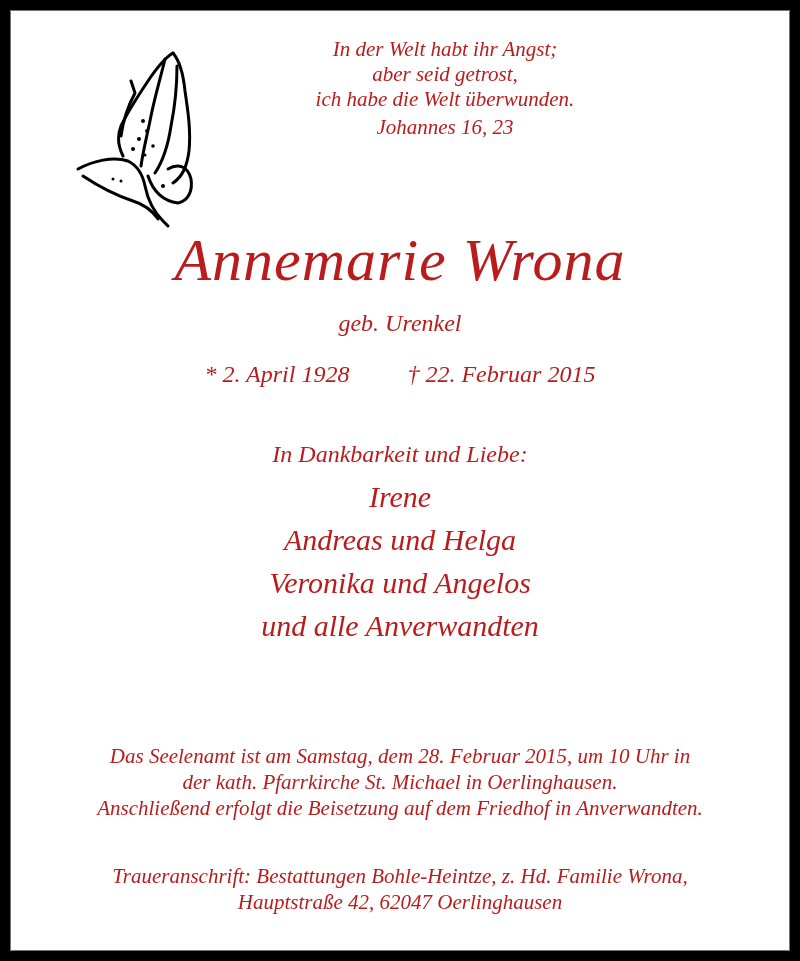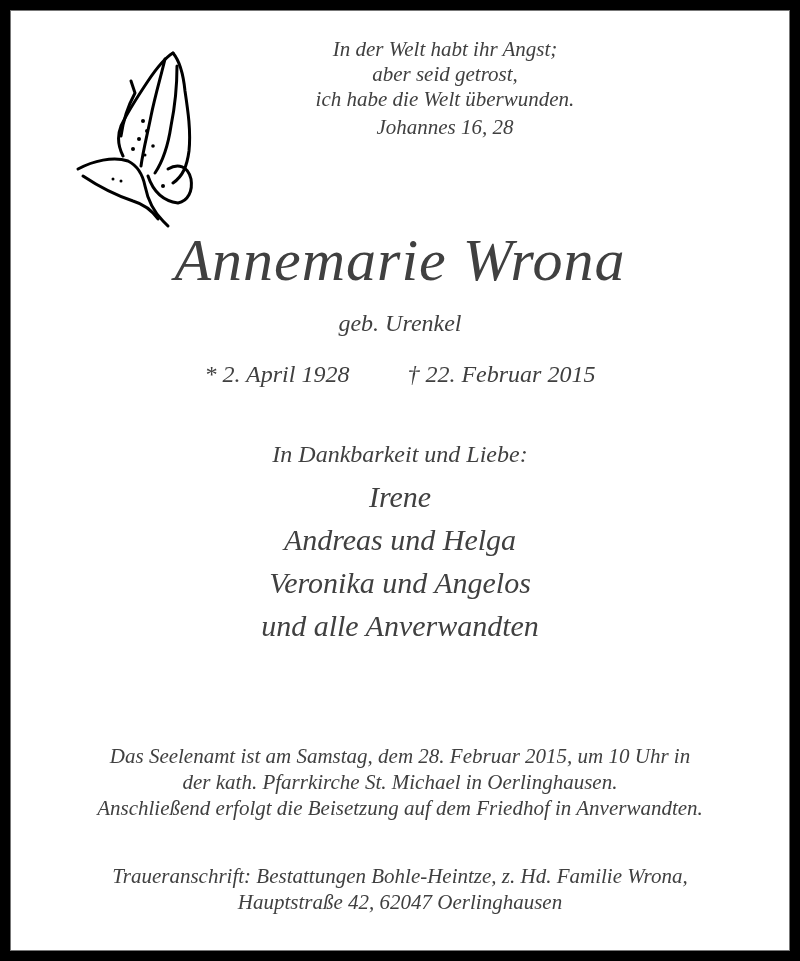--- a/index.html
+++ b/index.html
@@ -4,21 +4,21 @@
 <style>
   html, body { margin: 0; padding: 0; }
   body {
     width: 800px; height: 961px; background: #000; position: relative; overflow: hidden;
     font-family: "DejaVu Serif", "Liberation Serif", serif;
   }
   .frame {
     position: absolute; left: 10px; top: 10px; right: 10px; bottom: 10px;
     background: #fff; border: 1px solid #777; box-sizing: border-box;
   }
-  .t { position: absolute; left: 0; right: 0; text-align: center; font-style: italic; color: #404040; white-space: nowrap;
+  .t { position: absolute; left: 0; right: 0; text-align: center; font-style: italic; color: #b91c1c; white-space: nowrap;
        font-family: "Liberation Serif", "DejaVu Serif", serif; }
   .verse { font-size: 21px; line-height: 25px; }
   .name { font-size: 60px; line-height: 70px; letter-spacing: 1px; }
   .sub { font-size: 24px; line-height: 30px; }
   .family { font-size: 30px; line-height: 43px; }
   .small { font-size: 21px; line-height: 26px; }
   .dates span { display: inline-block; margin-top: 8px; }
   .hands { position: absolute; left: 62px; top: 40px; width: 140px; height: 180px; }
 </style>
 </head>
@@ -47,21 +47,21 @@
       <circle cx="40" cy="128" r="1.5"></circle>
         <circle cx="48" cy="130" r="1.5"></circle>
         <circle cx="90" cy="135" r="2"></circle>
     </g>
   </svg>
 
   <div class="t verse" style="top:26px; left:210px; right:120px;">
     <div>In der Welt habt ihr Angst;</div>
     <div>aber seid getrost,</div>
     <div>ich habe die Welt überwunden.</div>
-    <div style="margin-top:3px;">Johannes 16, 28</div>
+    <div style="margin-top:3px;">Johannes 16, 23</div>
   </div>
 
   <div class="t name" style="top:214px;">Annemarie Wrona</div>
 
   <div class="t sub" style="top:297px;">geb. Urenkel</div>
 
   <div class="t sub dates" style="top:340px;">
     <span>* 2. April 1928</span><span style="width:58px;"></span><span>† 22. Februar 2015</span>
   </div>
 

